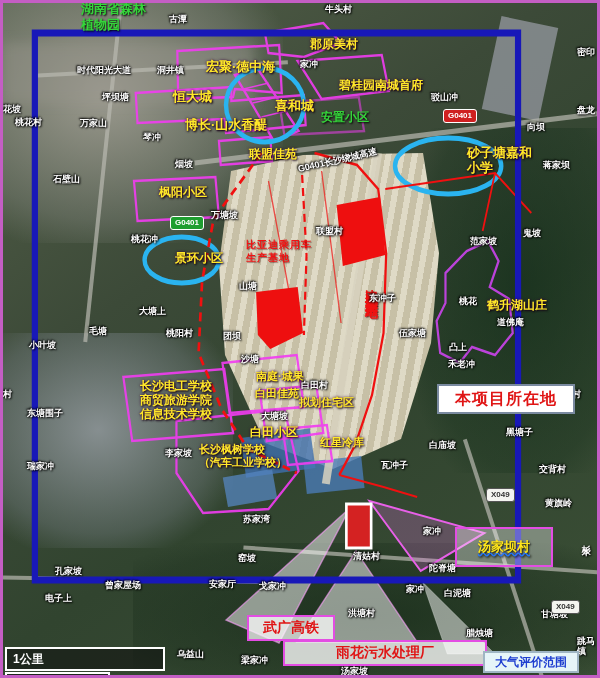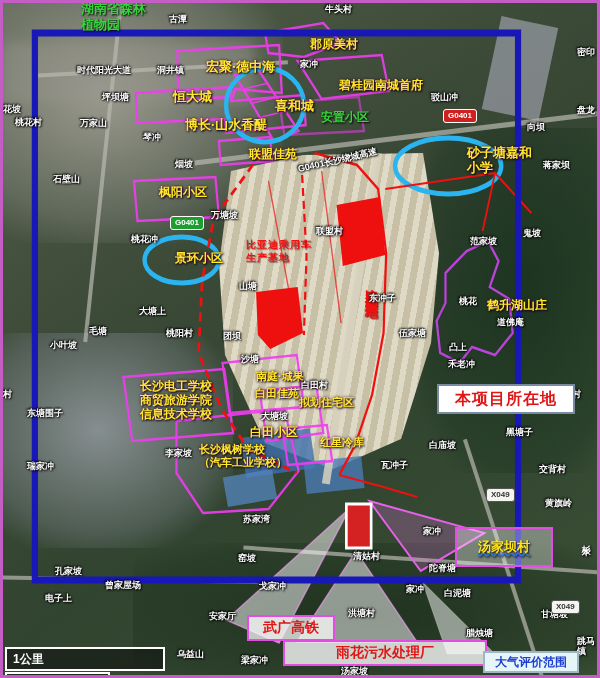--- a/index.html
+++ b/index.html
@@ -171,21 +171,21 @@
       <span class="lbl rv v" style="left: 360px; top: 276px;">比亚迪长沙生产基地</span>
       <span class="lbl w" style="left: 366px; top: 290px;">东冲子</span>
       <span class="lbl w" style="left: 456px; top: 293px;">桃花</span>
       <span class="lbl y" style="left: 484px; top: 296px;">鹤升湖山庄</span>
       <span class="lbl w" style="left: 136px; top: 303px;">大塘上</span>
       <span class="lbl w" style="left: 494px; top: 314px;">道佛庵</span>
       <span class="lbl w" style="left: 86px; top: 323px;">毛塘</span>
       <span class="lbl w" style="left: 396px; top: 325px;">伍家塘</span>
       <span class="lbl w" style="left: 163px; top: 325px;">桃阳村</span>
       <span class="lbl w" style="left: 220px; top: 328px;">团坝</span>
-      <span class="lbl w" style="left: 26px; top: 337px; margin-left: 21px;">小叶坡</span>
+      <span class="lbl w" style="left: 26px; top: 337px;">小叶坡</span>
       <span class="lbl w" style="left: 446px; top: 339px;">凸上</span>
       <span class="lbl w" style="left: 238px; top: 351px;">沙塘</span>
       <span class="lbl w" style="left: 445px; top: 356px;">禾老冲</span>
       <span class="lbl y" style="left: 137px; top: 377px;">长沙电工学校
 商贸旅游学院
 信息技术学校</span>
       <span class="lbl y y11" style="left: 253px; top: 367px;">南庭·城果</span>
       <span class="lbl w" style="left: 298px; top: 377px;">白田村</span>
       <span class="lbl y y11" style="left: 252px; top: 384px;">白田佳苑</span>
       <span class="lbl w" style="left: 560px; top: 386px;">升村</span>
@@ -204,21 +204,21 @@
       <span class="lbl w" style="left: 378px; top: 457px;">瓦冲子</span>
       <span class="lbl w" style="left: 536px; top: 461px;">交背村</span>
       <span class="lbl w" style="left: 542px; top: 495px;">黄旗岭</span>
       <span class="lbl w" style="left: 240px; top: 511px;">苏家湾</span>
       <span class="lbl w" style="left: 420px; top: 523px;">家冲</span>
       <span class="lbl wv v" style="left: 578px; top: 535px;">杉木</span>
       <span class="lbl w" style="left: 235px; top: 550px;">窑坡</span>
       <span class="lbl w" style="left: 350px; top: 548px;">清姑村</span>
       <span class="lbl w" style="left: 426px; top: 560px;">陀脊塘</span>
       <span class="lbl w" style="left: 52px; top: 563px;">孔家坡</span>
-      <span class="lbl w" style="left: 180px; top: 608px; padding-left: 26px;">安家厅</span>
+      <span class="lbl w" style="left: 180px; top: 576px; padding-left: 26px;">安家厅</span>
       <span class="lbl w" style="left: 102px; top: 577px;">曾家屋场</span>
       <span class="lbl w" style="left: 256px; top: 578px;">戈家冲</span>
       <span class="lbl w" style="left: 403px; top: 581px;">家冲</span>
       <span class="lbl w" style="left: 441px; top: 585px;">白泥塘</span>
       <span class="lbl w" style="left: 42px; top: 590px;">电子上</span>
       <span class="lbl w" style="left: 538px; top: 606px;">甘塘坡</span>
       <span class="lbl w" style="left: 345px; top: 605px;">洪塘村</span>
       <span class="lbl w" style="left: 463px; top: 625px;">腊烛塘</span>
       <span class="lbl w" style="left: 574px; top: 633px;">跳马镇</span>
       <span class="lbl w" style="left: 174px; top: 646px;">乌益山</span>

